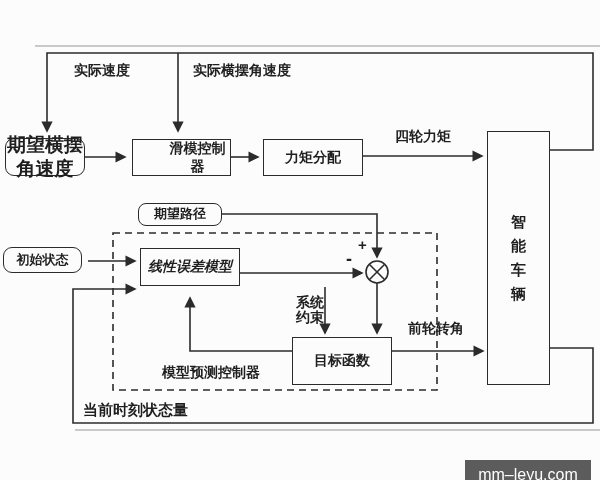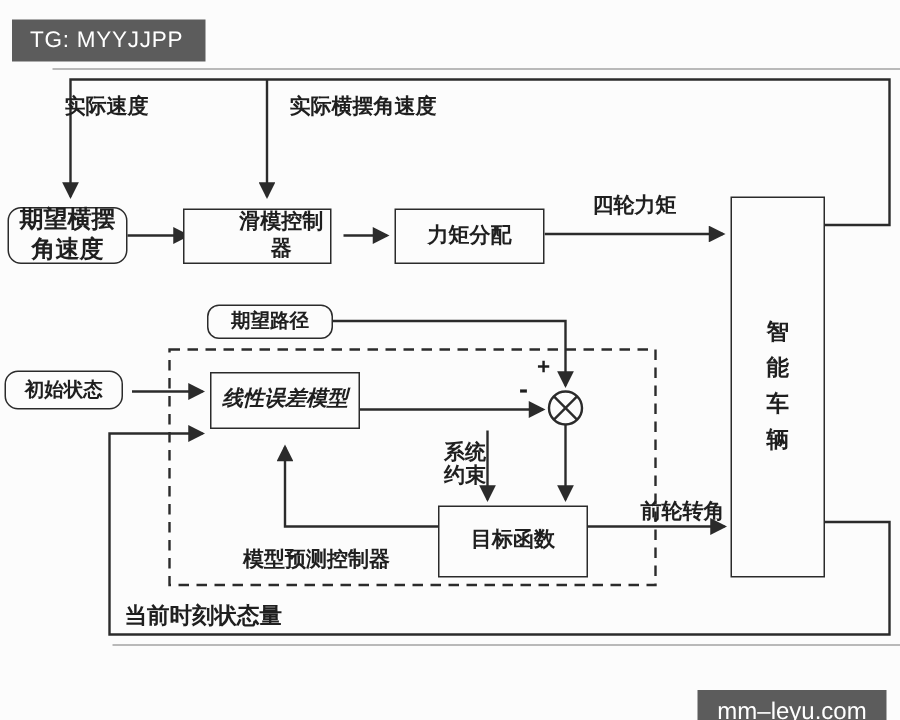--- a/index.html
+++ b/index.html
@@ -25,21 +25,21 @@
     font-size:16px;line-height:30px;text-align:center;margin-top:20px;
   }
   svg.lines{position:absolute;left:0;top:0;}
   .node{
     position:absolute;box-sizing:border-box;
     border:1.6px solid #2b2b2b;background:#fcfcfc;
     display:flex;align-items:center;justify-content:center;
     font-weight:700;font-size:14px;text-align:center;line-height:1.25;
   }
   .rounded{border-radius:9px;}
-  .node .stack2{display:block;font-size:16px;}
+  .node .stack2{display:block;font-size:19px;}
   .vstack{
     width:1em;margin:0 auto;word-break:break-all;
     line-height:1.6;font-size:15px;
   }
   .lbl{
     position:absolute;font-weight:700;font-size:14px;white-space:nowrap;
   }
   .lbl .blockline{display:block;line-height:15px;}
   .sign{position:absolute;font-weight:700;
     font-family:"Liberation Sans","DejaVu Sans",sans-serif;}
@@ -91,53 +91,52 @@
       <path d="M292,351 L190,351 L190,298" marker-end="url(#arr)"></path>
     </g>
 
     <g stroke="#2b2b2b" stroke-width="1.6">
       <circle cx="377" cy="272" r="11" fill="#fcfcfc"></circle>
       <line x1="369.3" y1="264.3" x2="384.7" y2="279.7"></line>
       <line x1="384.7" y1="264.3" x2="369.3" y2="279.7"></line>
     </g>
   </svg>
 
-  <div class="badge">TG: MYYJJPP</div>
   <div class="watermark">mm–leyu.com</div>
 
   <div class="node rounded" style="left:5px;top:138px;width:80px;height:38px;">
     <span>
       <span class="stack2">期望横摆</span>
       <span class="stack2">角速度</span>
     </span>
   </div>
 
-  <div class="node" style="left:122px;top:139px;width:99px;height:37px;padding-left:32px;">滑模控制器</div>
+  <div class="node" style="left:132px;top:139px;width:99px;height:37px;padding-left:32px;">滑模控制器</div>
 
   <div class="node" style="left:263px;top:139px;width:100px;height:37px;">力矩分配</div>
 
   <div class="node" style="left:487px;top:131px;width:63px;height:254px;">
     <span class="vstack">智能车辆</span>
   </div>
 
   <div class="node rounded" style="left:138px;top:203px;width:84px;height:23px;font-size:13px;border-radius:8px;">期望路径</div>
 
   <div class="node" style="left:140px;top:248px;width:100px;height:38px;font-style:italic;">线性误差模型</div>
 
   <div class="node" style="left:292px;top:337px;width:100px;height:48px;">目标函数</div>
 
   <div class="node rounded" style="left:3px;top:247px;width:79px;height:26px;font-size:13px;">初始状态</div>
 
-  <div class="lbl" style="left:43px;top:62px;">实际速度</div>
+  <div class="lbl" style="left:74px;top:62px;">实际速度</div>
 
   <div class="lbl" style="left:193px;top:62px;">实际横摆角速度</div>
 
   <div class="lbl" style="left:395px;top:128px;">四轮力矩</div>
 
-  <div class="lbl" style="left:408px;top:332px;margin-left:19px;">前轮转角</div>
+  <div class="lbl" style="left:408px;top:320px;">前轮转角</div>
 
   <div class="lbl" style="left:296px;top:295px;text-align:left;">
     <span class="blockline">系统</span>
     <span class="blockline">约束</span>
   </div>
 
   <div class="lbl" style="left:162px;top:364px;">模型预测控制器</div>
 
   <div class="lbl" style="left:83px;top:401px;font-size:15px;">当前时刻状态量</div>
 

